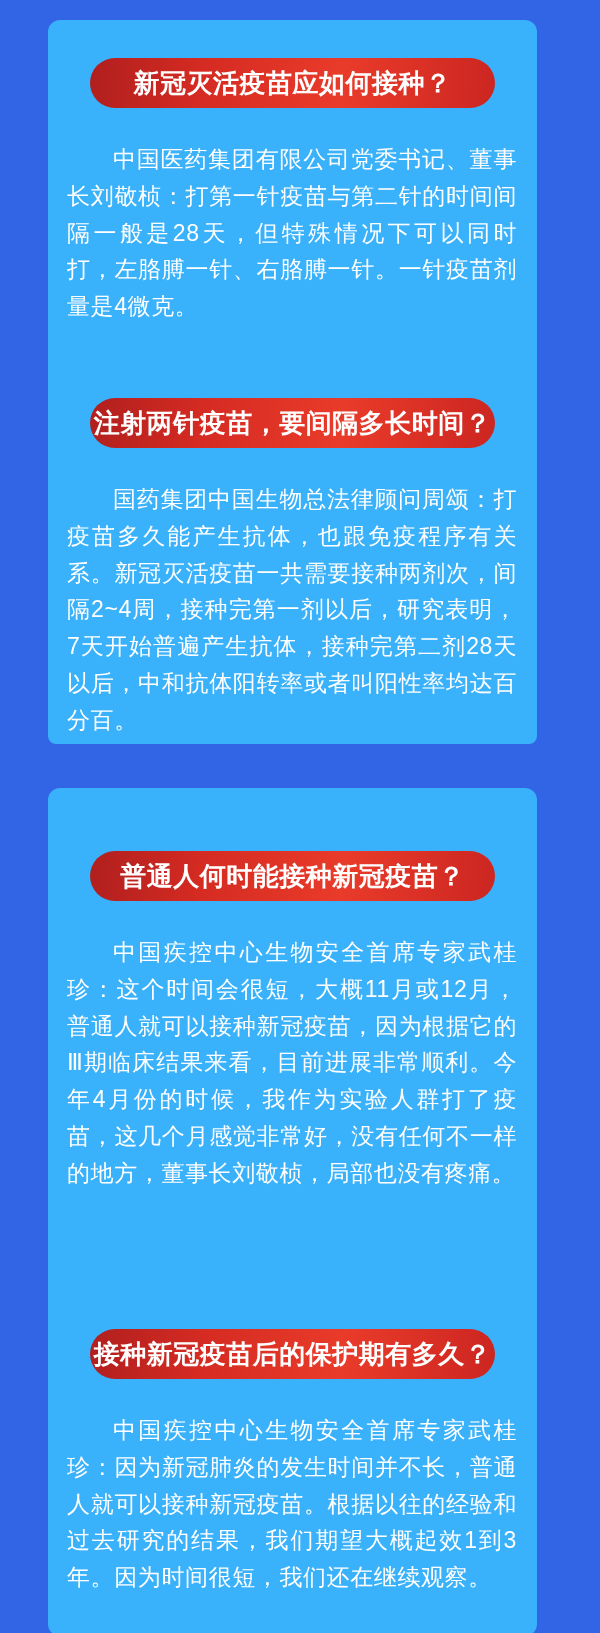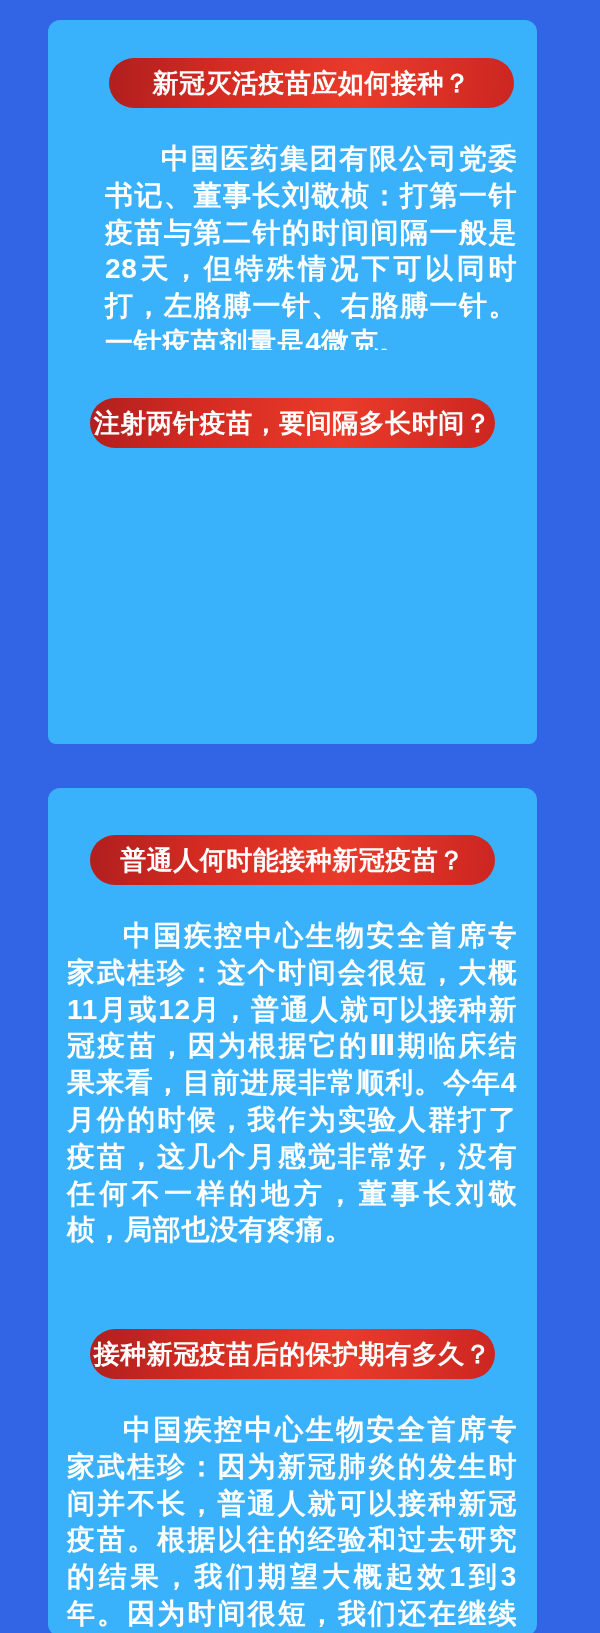--- a/index.html
+++ b/index.html
@@ -15,64 +15,65 @@
     font-family: "Liberation Sans", "DejaVu Sans", sans-serif;
   }
   .card {
     position: absolute;
     left: 48px;
     width: 489px;
     background: var(--card, #39b1fb);
     border-radius: 12px;
     box-sizing: border-box;
   }
-  .card.c1 { top: 20px;   height: 379px; padding-top: 38px; padding-left: 38px; }
+  .card.c1 { top: 20px;   height: 379px; padding-top: 38px; }
   .card.c2 { top: 350px;  height: 394px; padding-top: 48px; border-radius: 8px; }
-  .card.c3 { top: 788px;  height: 512px; padding-top: 47px; }
+  .card.c3 { top: 788px;  height: 512px; padding-top: 63px; }
   .card.c4 { top: 1264px; height: 356px; padding-top: 49px; margin-top: 16px; }
   .pill {
     width: 405px;
     height: 50px;
     margin: 0 auto;
     border-radius: 25px;
     background: linear-gradient(95deg, var(--pill-dark, #b01f1e) 0%, #d52b22 28%, var(--pill-bright, #e93b2a) 62%, #cc2621 100%);
     display: flex;
     align-items: center;
     justify-content: center;
     color: #ffffff;
     font-size: 26px;
     font-weight: bold;
     letter-spacing: 0.5px;
     white-space: nowrap;
   }
   .answer {
     margin: 33px 20px 0 19px;
     color: var(--text, #ffffff);
-    font-size: 28px;
-    font-weight: bold;
+    font-size: 23px;
+    font-weight: normal;
     line-height: 36.8px;
     text-align: justify;
     text-indent: 2em;
     letter-spacing: 0.6px;
   }
 </style>
 </head>
 <body style="--bg: #3165e6; --card: #39b1fb; --pill-dark: #b01f1e; --pill-bright: #e93b2a; --text: #ffffff;">
 
 <div class="card c1">
   <div class="pill">
     <span>新冠灭活疫苗应如何接种？</span>
   </div>
   <p class="answer">中国医药集团有限公司党委书记、董事长刘敬桢：打第一针疫苗与第二针的时间间隔一般是28天，但特殊情况下可以同时打，左胳膊一针、右胳膊一针。一针疫苗剂量是4微克。</p>
 </div>
 
 <div class="card c2">
   <div class="pill">
     <span>注射两针疫苗，要间隔多长时间？</span>
   </div>
+  <p class="answer">国药集团中国生物总法律顾问周颂：打疫苗多久能产生抗体，也跟免疫程序有关系。新冠灭活疫苗一共需要接种两剂次，间隔2~4周，接种完第一剂以后，研究表明，7天开始普遍产生抗体，接种完第二剂28天以后，中和抗体阳转率或者叫阳性率均达百分百。</p>
 </div>
 
 <div class="card c3">
   <div class="pill">
     <span>普通人何时能接种新冠疫苗？</span>
   </div>
   <p class="answer">中国疾控中心生物安全首席专家武桂珍：这个时间会很短，大概11月或12月，普通人就可以接种新冠疫苗，因为根据它的Ⅲ期临床结果来看，目前进展非常顺利。今年4月份的时候，我作为实验人群打了疫苗，这几个月感觉非常好，没有任何不一样的地方，董事长刘敬桢，局部也没有疼痛。</p>
 </div>
 
 <div class="card c4">

